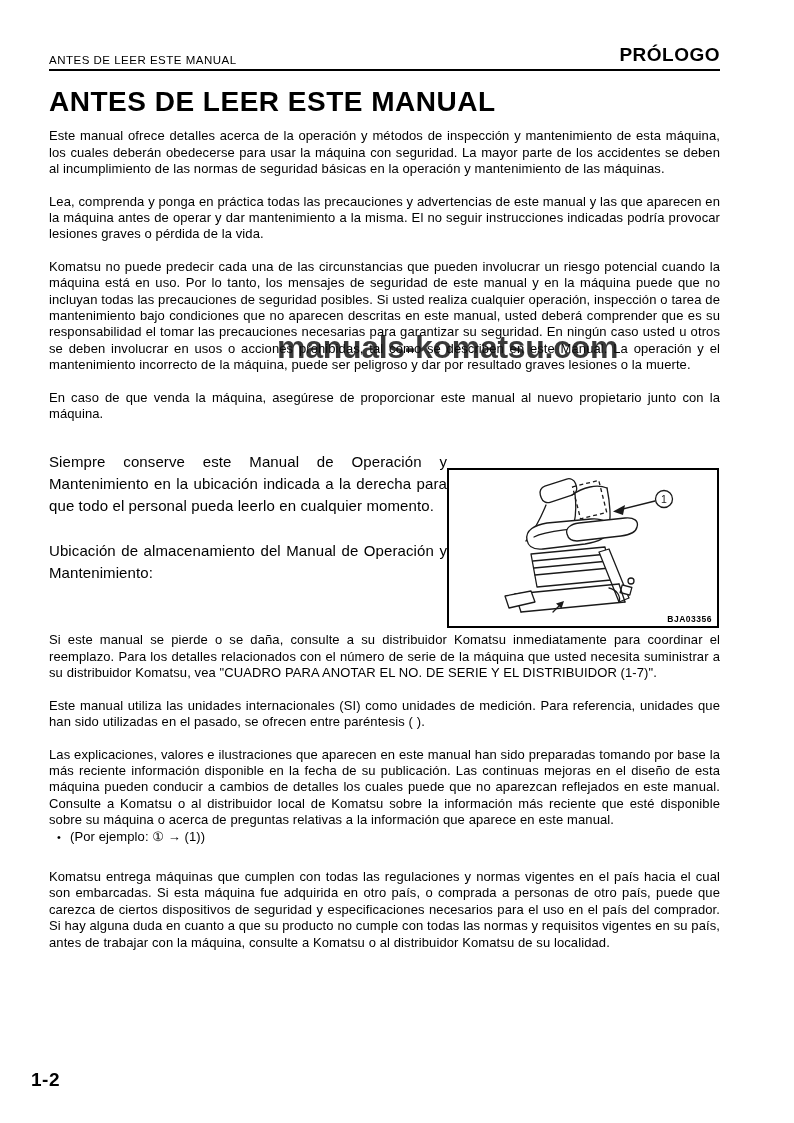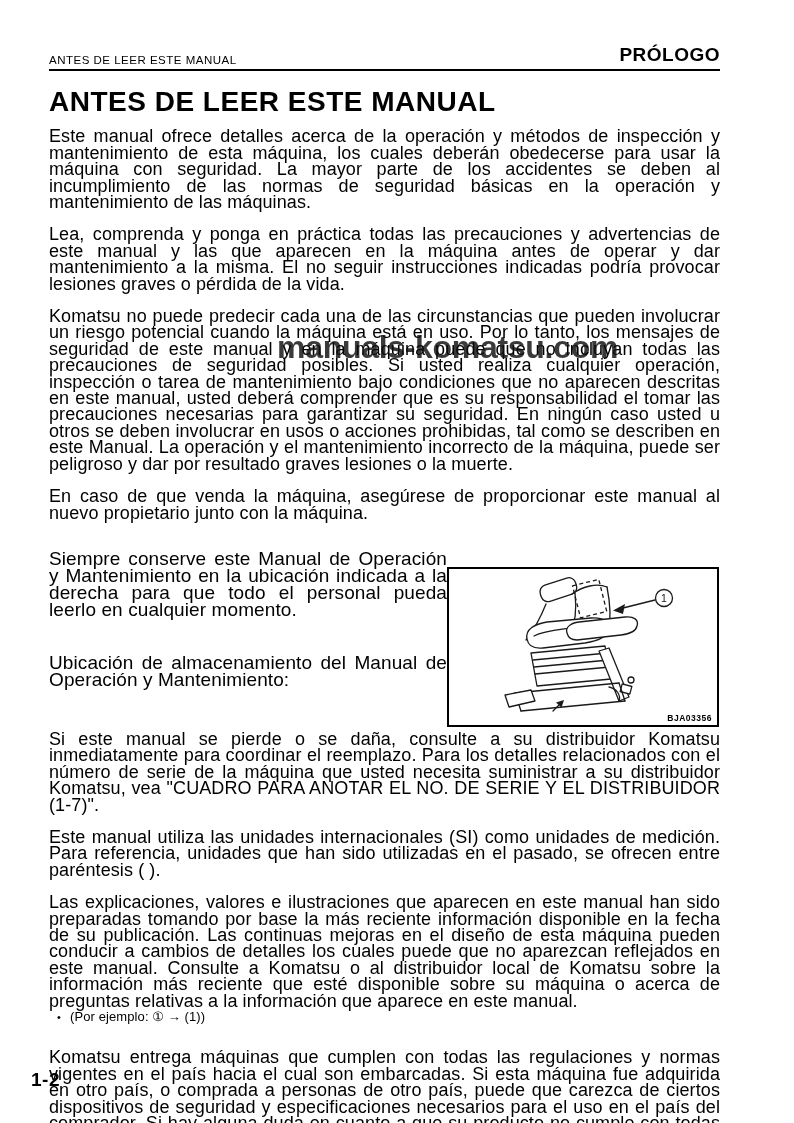--- a/index.html
+++ b/index.html
@@ -17,30 +17,30 @@
   }
   .running-header .sec { font-size:11.5px; letter-spacing:0.5px; }
   .running-header .chapter { font-size:19px; font-weight:bold; letter-spacing:0.5px; }
 
   h1.doc-title {
     font-size:28px; font-weight:bold; letter-spacing:0.5px;
     margin:16px 0 0 0; line-height:1.05;
   }
 
   p.body {
-    font-size:18px; line-height:16.4px; text-align:justify;
+    font-size:13px; line-height:16.4px; text-align:justify;
     margin:16px 0 0 0; letter-spacing:0.1px;
   }
   p.body.first { margin-top:12px; }
 
   .storage-section { display:flex; margin-top:29px; }
   .storage-text { width:398px; flex:none; }
-  .storage-text p { font-size:19px; line-height:17px; letter-spacing:0.1px; margin:0; }
+  .storage-text p { font-size:15px; line-height:22px; letter-spacing:0.1px; margin:0; }
   .storage-text .keep { text-align:justify; }
-  .storage-text .loc-heading { margin-top:36px; text-align:justify; }
+  .storage-text .loc-heading { margin-top:23px; text-align:justify; }
   .storage-text .loc-detail { margin-left:56px; }
 
   figure.seat-figure {
     flex:none; width:272px; height:160px; box-sizing:border-box;
     border:2px solid #000; margin:17px 0 0 0; padding:0;
     position:relative; background:#fff;
   }
   figure.seat-figure .fig-code {
     position:absolute; right:5px; bottom:2px;
     font-size:8.5px; font-weight:bold; letter-spacing:0.5px;

